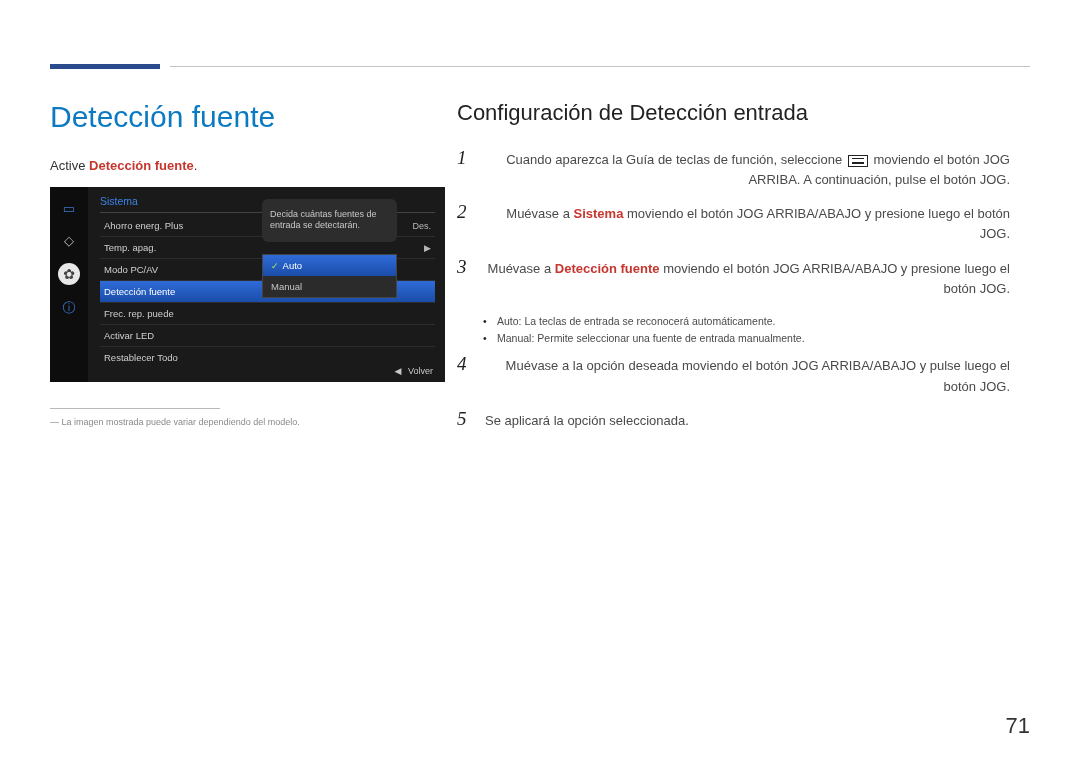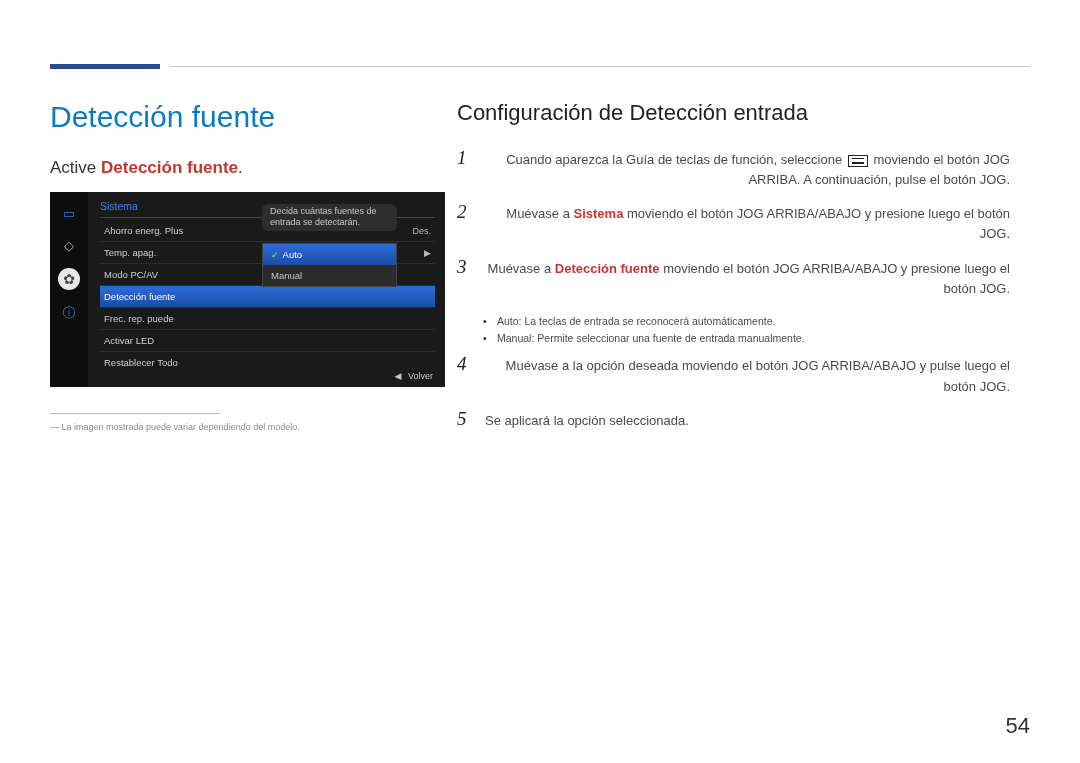--- a/index.html
+++ b/index.html
@@ -51,21 +51,21 @@
     color: #0b7ac2;
     margin-bottom: 24px;
   }
   .h2 {
     font-size: 22px;
     font-weight: 500;
     color: #222;
     margin-bottom: 24px;
   }
   .intro {
-    font-size: 17px;
+    font-size: 13px;
     color: #333;
     margin-bottom: 14px;
   }
   .intro .hl { color: #c7362e; font-weight: 600; }
   .osd {
     width: 395px;
     height: 195px;
     background: #000;
     display: flex;
     position: relative;
@@ -125,21 +125,21 @@
   .osd-sub {
     position: absolute;
     width: 135px;
     left: 212px;
     top: 12px;
   }
   .osd-sub-note {
     background: #2d2d2d;
     font-size: 9px;
     color: #c8c8c8;
-    padding: 2px 8px;
+    padding: 10px 8px;
     line-height: 1.25;
     border-radius: 6px;
   }
   .osd-sub-list {
     margin-top: 12px;
     background: #2b2b2b;
     border: 1px solid #444;
   }
   .osd-sub-item {
     font-size: 9.5px;
@@ -347,14 +347,14 @@
         </div>
 
         <div class="step">
           <div class="step-num">5</div>
           <div class="step-body">Se aplicará la opción seleccionada.</div>
         </div>
       </div>
     </div>
   </div>
 
-  <div class="page-num">54</div>
+  <div class="page-num">71</div>
 </div>
 
 </body></html>

